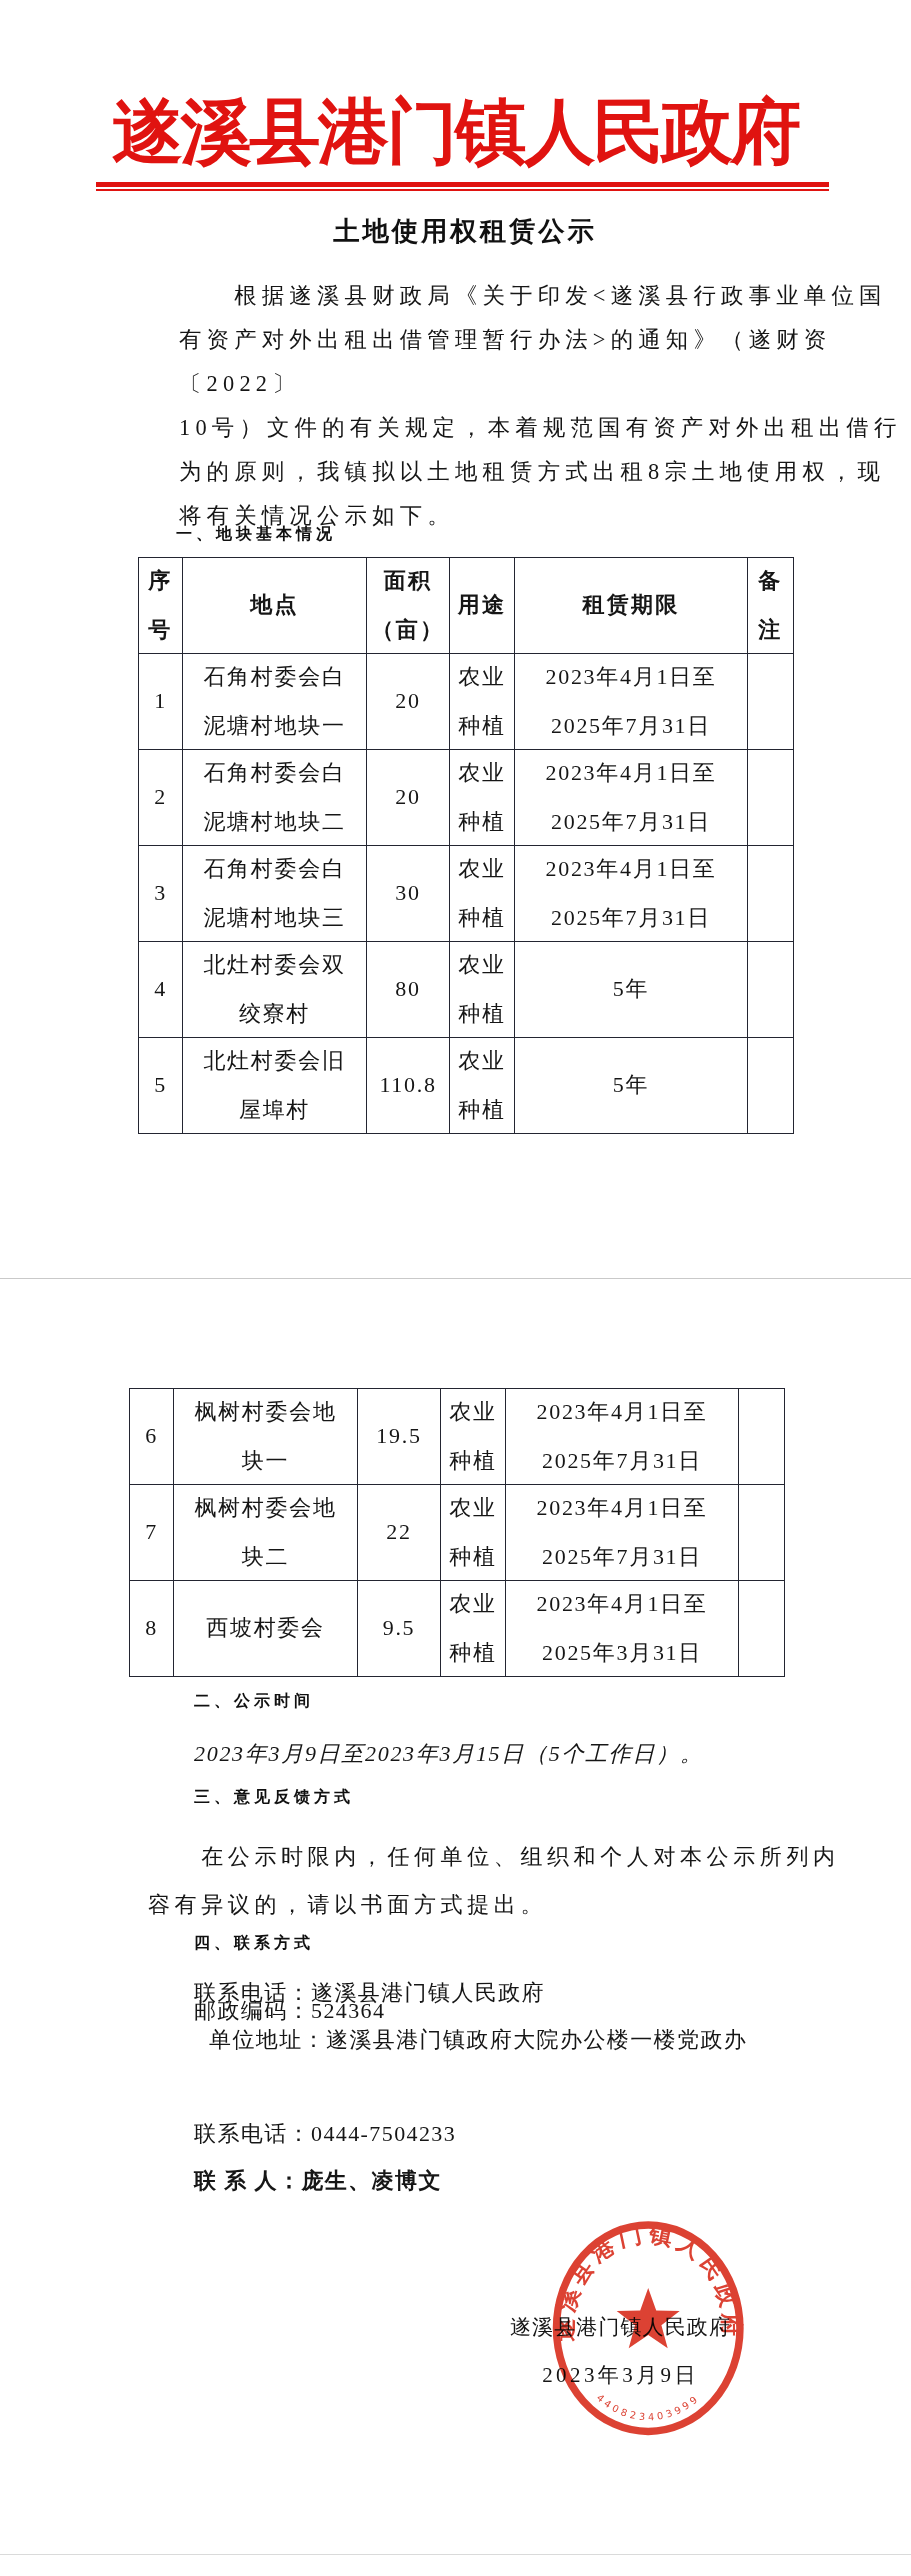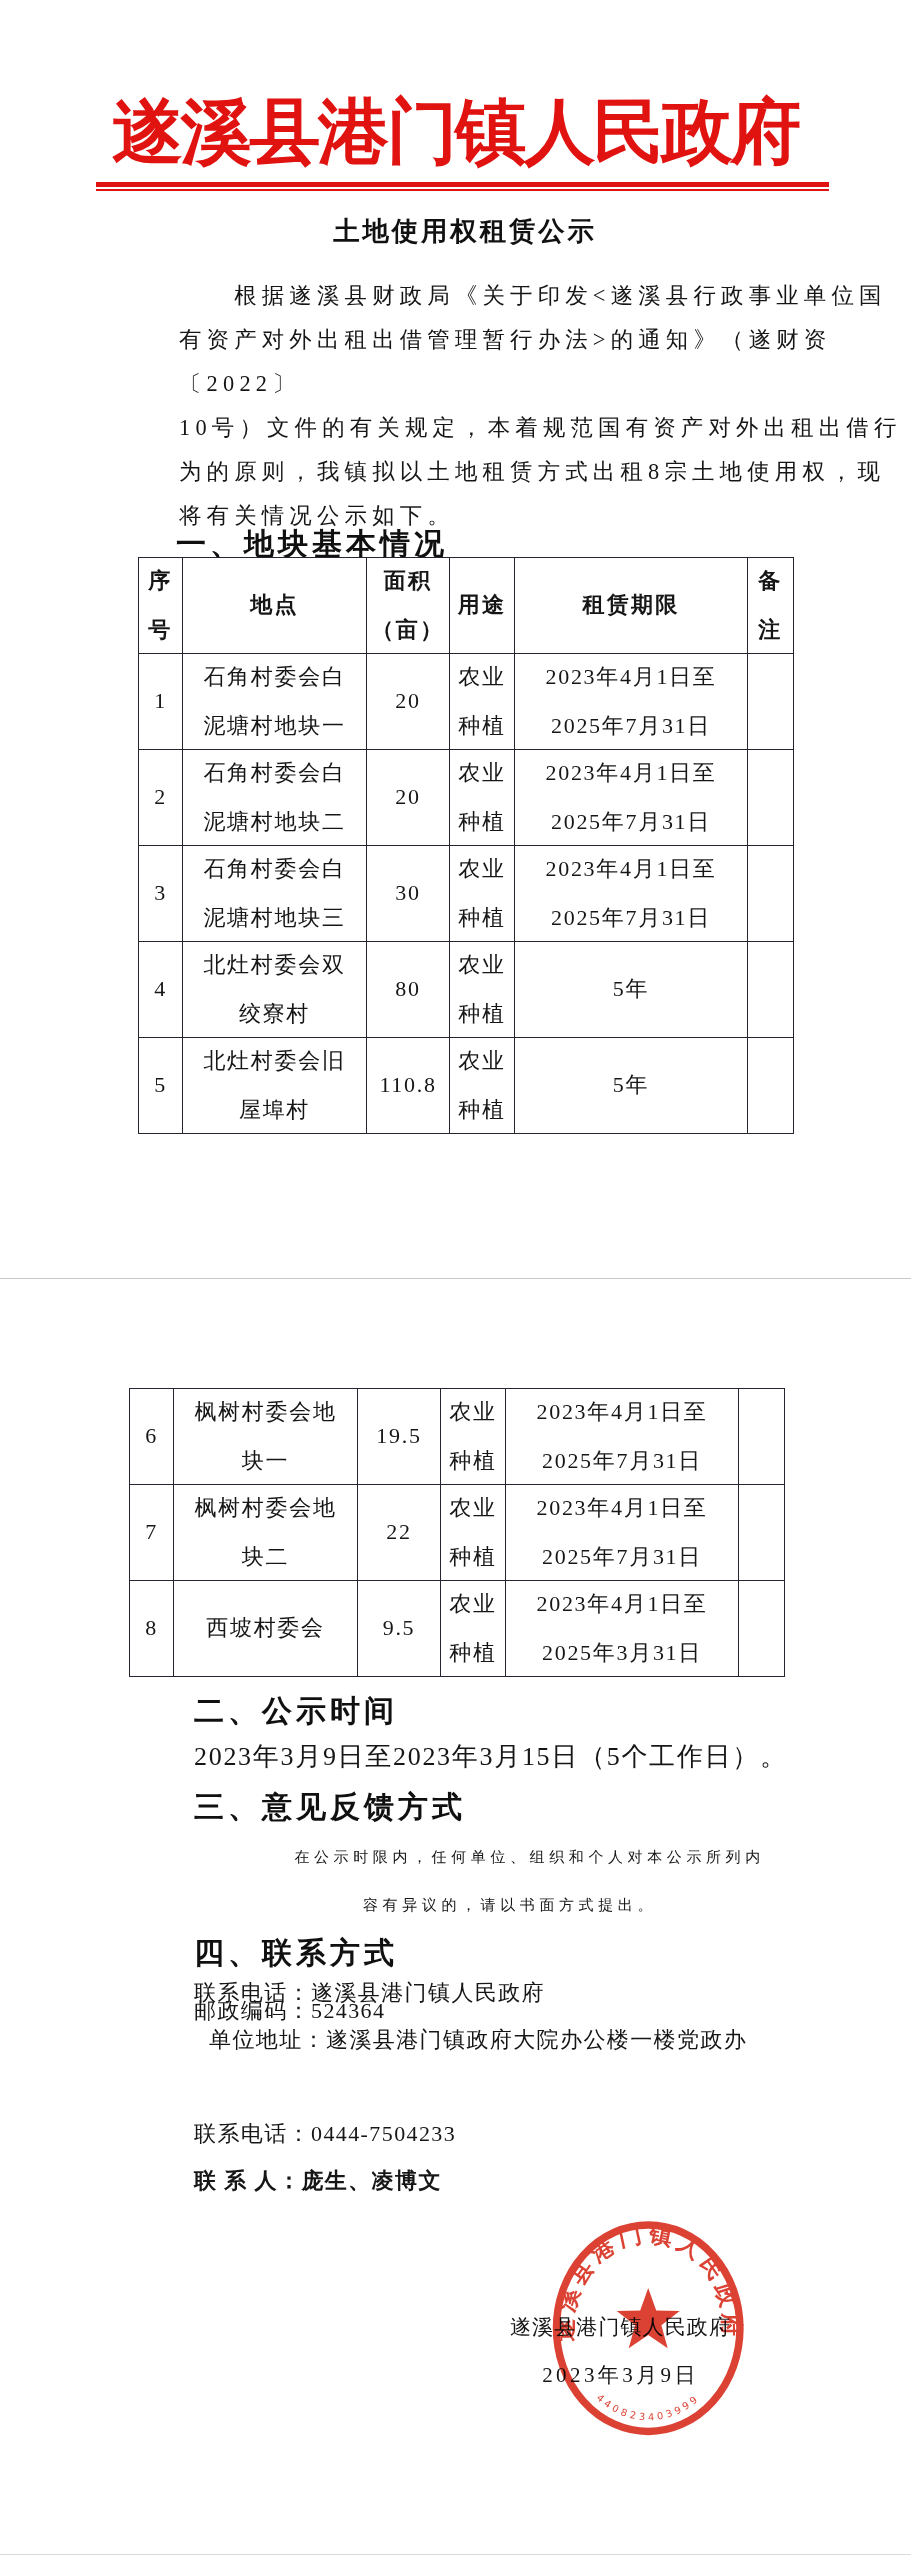--- a/index.html
+++ b/index.html
@@ -24,32 +24,32 @@
   }
   
   .intro{
     top:274px;left:131px;width:733px;
     font-size:22.4px;line-height:44px;letter-spacing:5.2px;
     white-space:pre-line;
     margin-left:48px;
   }
   .sec-heading{
     font-family:Liberation Mono, monospace;
-    font-size:30px;font-weight:bold;letter-spacing:4px;color:#101010;
+    font-size:16px;font-weight:bold;letter-spacing:4px;color:#101010;
     white-space:nowrap;
   }
   .h1{top:524px;left:176px;}
   .h2{top:1691px;left:194px;}
   .h3{top:1787px;left:194px;}
   .h4{top:1933px;left:194px;}
-  .body-line{font-size:26px;letter-spacing:1.7px;white-space:nowrap;}
+  .body-line{font-size:22px;letter-spacing:1.7px;white-space:nowrap;font-style:italic;}
   .p-date{top:1739px;left:194px;}
   .p-feedback{
     top:1833px;left:148px;width:724px;
-    font-size:15px;line-height:48px;letter-spacing:4.6px;white-space:pre-line;text-align:center;
+    font-size:22px;line-height:48px;letter-spacing:4.6px;white-space:pre-line;
   }
   .contact-line{font-size:22px;letter-spacing:1.4px;white-space:nowrap;}
   .c1{top:1978px;left:194px;}
   .c2{top:2025px;left:209px;}
   .c3{top:1996px;left:194px;}
   .c4{top:2119px;left:194px;}
   .c5{top:2166px;left:194px;font-weight:bold;}
   
   .tbl{
     display:grid;

